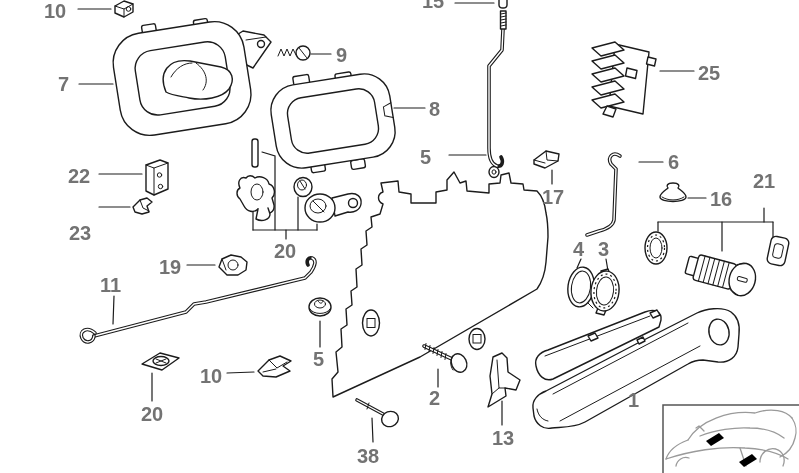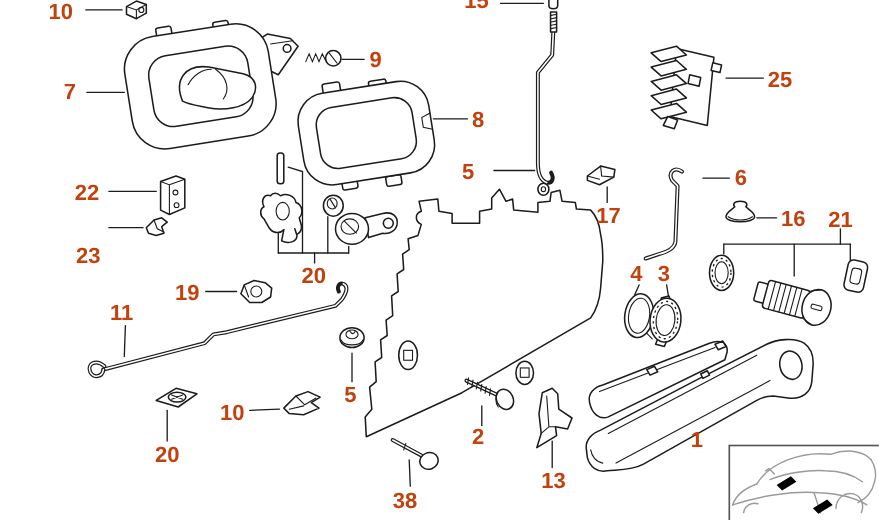--- a/index.html
+++ b/index.html
@@ -1,19 +1,19 @@
 <!DOCTYPE html>
 <html><head>
 <meta charset="utf-8">
 <style>
   html,body{margin:0;padding:0;background:#fff;}
   #stage{position:relative;width:799px;height:473px;background:#fff;overflow:hidden;
          font-family:"Liberation Sans",sans-serif;}
   #art{position:absolute;left:0;top:0;}
-  .lbl{position:absolute;font:bold 20px "Liberation Sans",sans-serif;color:#c2410c;
+  .lbl{position:absolute;font:bold 20px "Liberation Sans",sans-serif;color:#737373;
        line-height:1;white-space:nowrap;}
   
   .ln{fill:none;stroke:#1c1c1c;stroke-width:1.4;stroke-linejoin:round;stroke-linecap:round;}
   .wf{fill:#ffffff;stroke:#1c1c1c;stroke-width:1.4;stroke-linejoin:round;stroke-linecap:round;}
   .ld{fill:none;stroke:#1c1c1c;stroke-width:1.2;stroke-linecap:round;}
   .rod{fill:none;stroke:#1c1c1c;stroke-width:3.6;stroke-linejoin:round;stroke-linecap:round;}
   .rodw{fill:none;stroke:#ffffff;stroke-width:1.4;stroke-linejoin:round;stroke-linecap:round;}
   .thin{fill:none;stroke:#1c1c1c;stroke-width:1;stroke-linecap:round;}
   .car{fill:none;stroke:#9a9a9a;stroke-width:1.3;stroke-linejoin:round;stroke-linecap:round;}
   .arrow{fill:#000;stroke:none;}
@@ -314,18 +314,18 @@
   <div class="lbl" style="left:100px;top:275px;">11</div>
   <div class="lbl" style="left:200px;top:366px;">10</div>
   <div class="lbl" style="left:492px;top:428px;">13</div>
   <div class="lbl" style="left:420px;top:147px;">5</div>
   <div class="lbl" style="left:422px;top:-9px;">15</div>
   <div class="lbl" style="left:710px;top:189px;">16</div>
   <div class="lbl" style="left:542px;top:187px;">17</div>
   <div class="lbl" style="left:141px;top:404px;">20</div>
   <div class="lbl" style="left:159px;top:257px;">19</div>
   <div class="lbl" style="left:274px;top:241px;">20</div>
-  <div class="lbl" style="left:753px;top:190px;">21</div>
+  <div class="lbl" style="left:753px;top:171px;">21</div>
   <div class="lbl" style="left:68px;top:166px;">22</div>
   <div class="lbl" style="left:69px;top:199px;margin-top:24px;">23</div>
   <div class="lbl" style="left:357px;top:446px;">38</div>
   <div class="lbl" style="left:698px;top:63px;">25</div>
 </div>
 
 </body></html>

